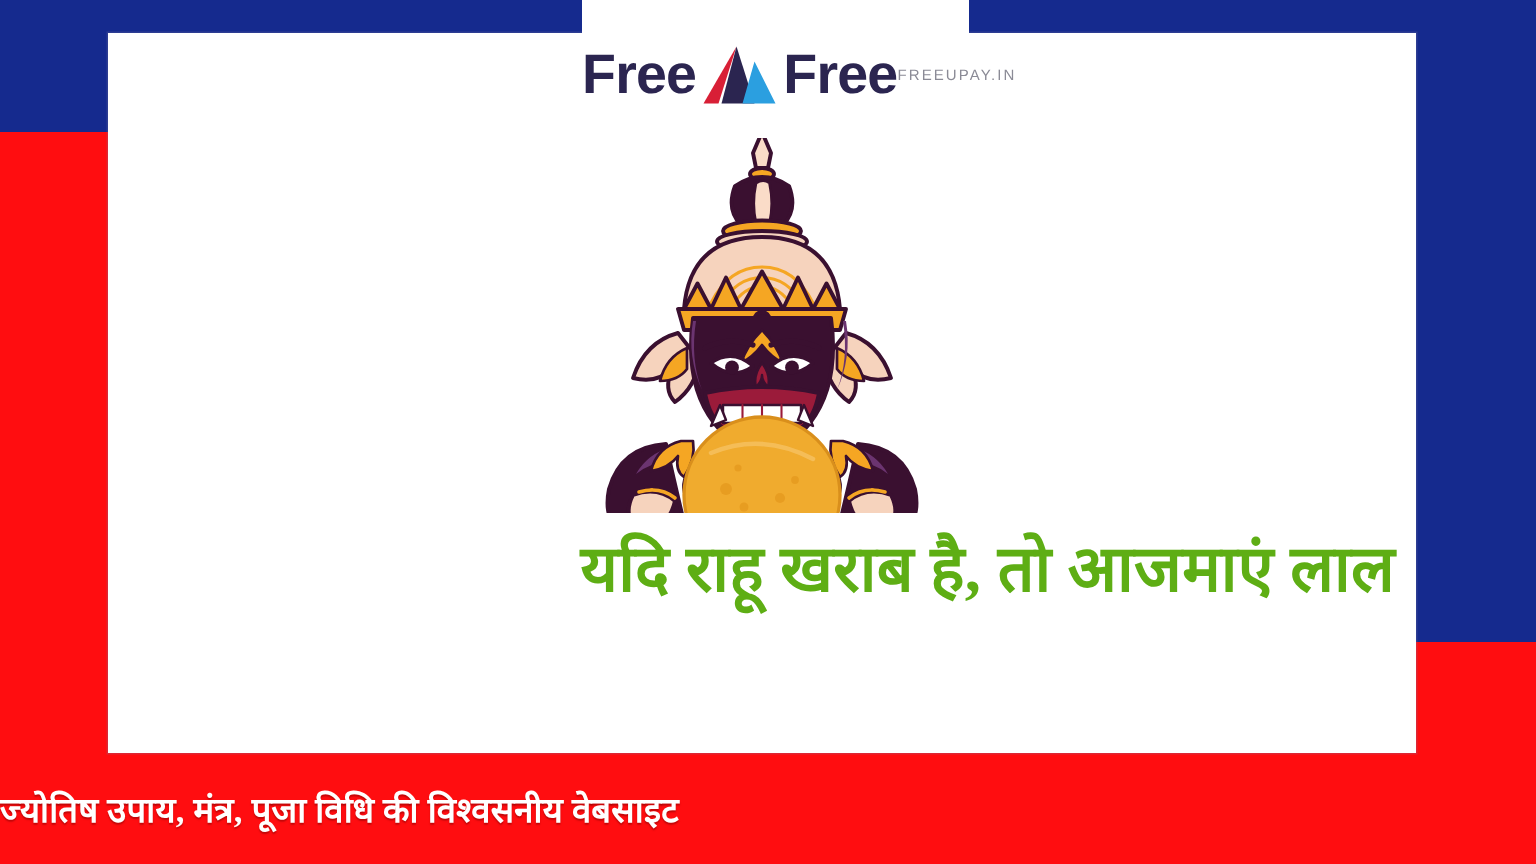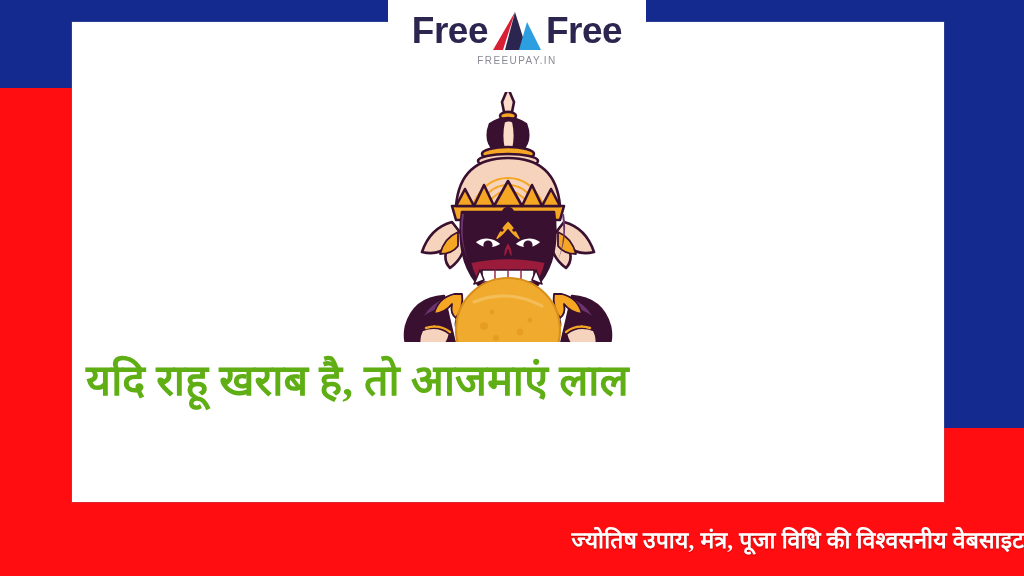--- a/index.html
+++ b/index.html
@@ -47,21 +47,21 @@
   }
 
   
   #logo-box {
     position:absolute;
     left:388px; top:0;
     width:258px; height:92px;
     background:#ffffff;
     z-index:5;
     display:flex;
-    flex-direction:column;
+    flex-direction:row;
     align-items:center;
     justify-content:flex-start;
     padding-top:8px;
   }
   .logo-row {
     display:flex; align-items:center;
     justify-content:center;
     gap:2px;
     height:46px;
   }
@@ -90,41 +90,41 @@
     position:absolute;
     left:50%;
     transform:translateX(-50%);
     top:60px;
     width:260px; height:260px;
   }
 
   
   #headline {
     position:absolute;
-    left:0; right:0;
+    left:16px; right:0;
     top:328px;
-    text-align:left;
+    text-align:right;
     color:#5eae14;
     font-family:"Liberation Serif", serif;
     font-weight:bold;
     font-size:43px;
     line-height:1.42;
     letter-spacing:0.2px;
     padding:0 14px;
   }
 
   
   #tagline {
     position:absolute;
     left:0; right:0;
     bottom:0;
     height:74px;
     display:flex;
     align-items:center;
-    justify-content:flex-end;
+    justify-content:flex-start;
     color:#ffffff;
     font-family:"Liberation Serif", serif;
     font-weight:bold;
     font-size:23px;
     letter-spacing:0.2px;
     text-shadow:0 1px 1px rgba(120,0,0,0.45);
   }
 </style>
 </head>
 <body>

